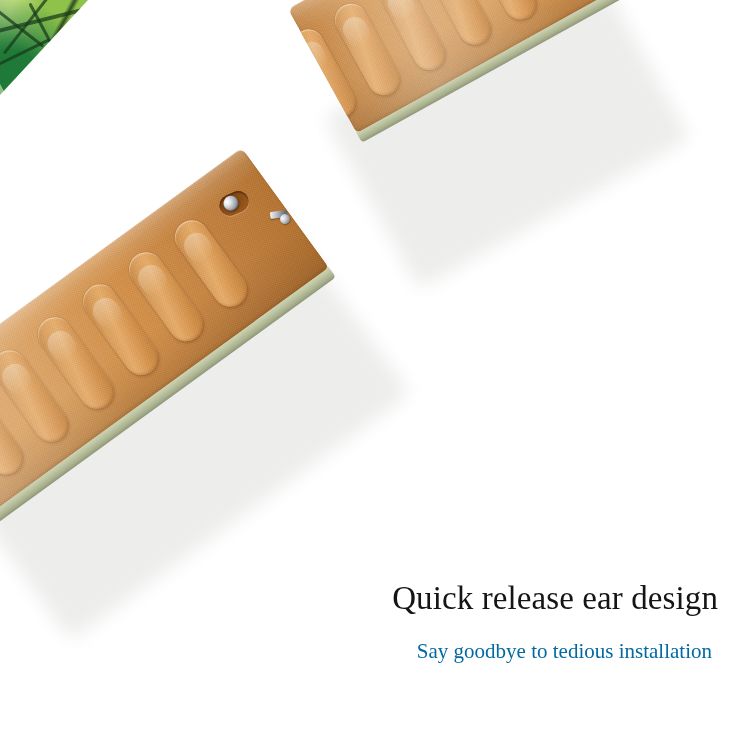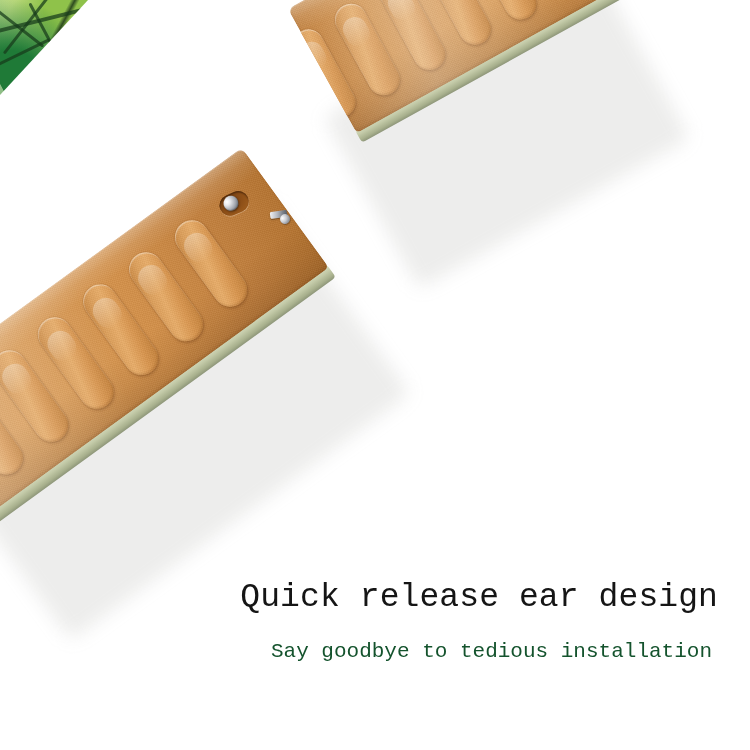--- a/index.html
+++ b/index.html
@@ -8,21 +8,21 @@
     padding: 0;
     background: #ffffff;
   }
 
   #stage {
     position: relative;
     width: 750px;
     height: 750px;
     background: #ffffff;
     overflow: hidden;
-    font-family: Liberation Mono, monospace;
+    font-family: Liberation Serif, serif;
   }
 
   
   .leaf-corner {
     position: absolute;
     left: 0;
     top: 0;
     width: 100px;
     height: 105px;
     clip-path: polygon(0 0, 88px 0, 0 95px);
@@ -205,21 +205,21 @@
     color: #151515;
     white-space: nowrap;
   }
   .caption-sub {
     position: absolute;
     right: 38px;
     top: 638px;
     font-size: 21px;
     line-height: 27px;
     font-weight: 400;
-    color: #14532d;
+    color: #0369a1;
     text-align: right;
     white-space: nowrap;
   }
   .caption-sub div { white-space: nowrap; }
 </style>
 </head>
 <body>
 
 <div id="stage">
 

